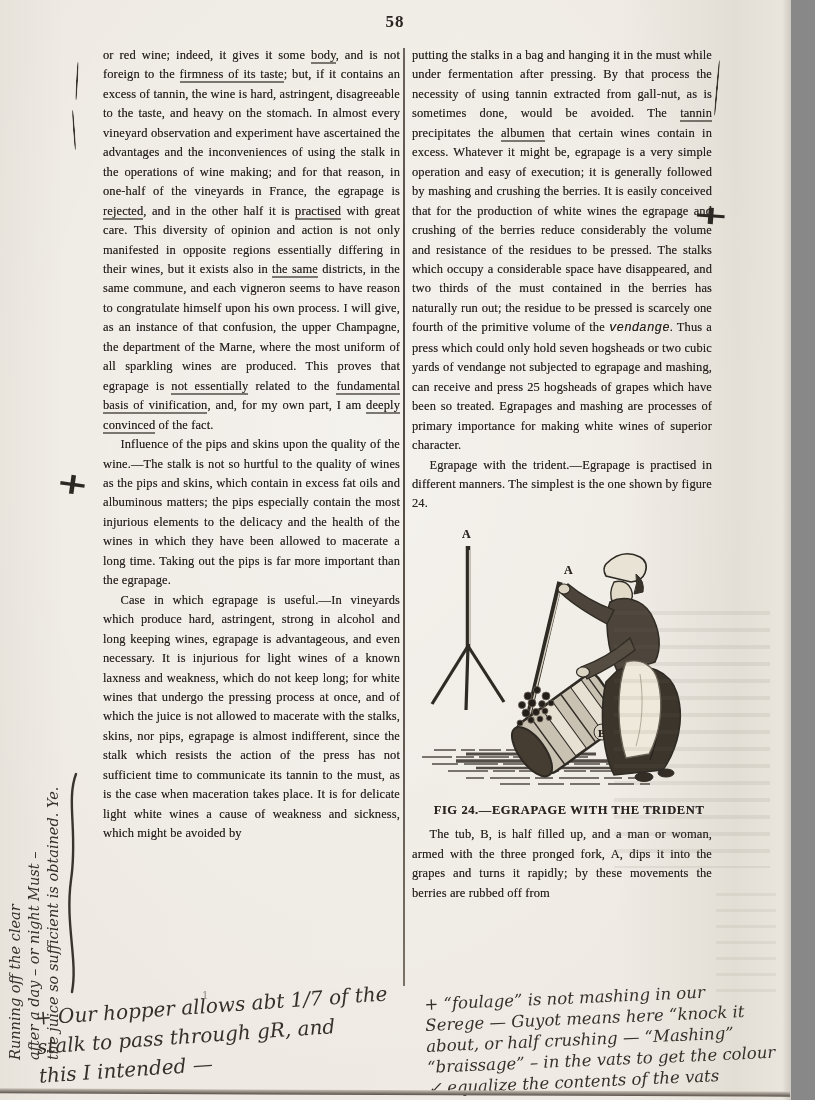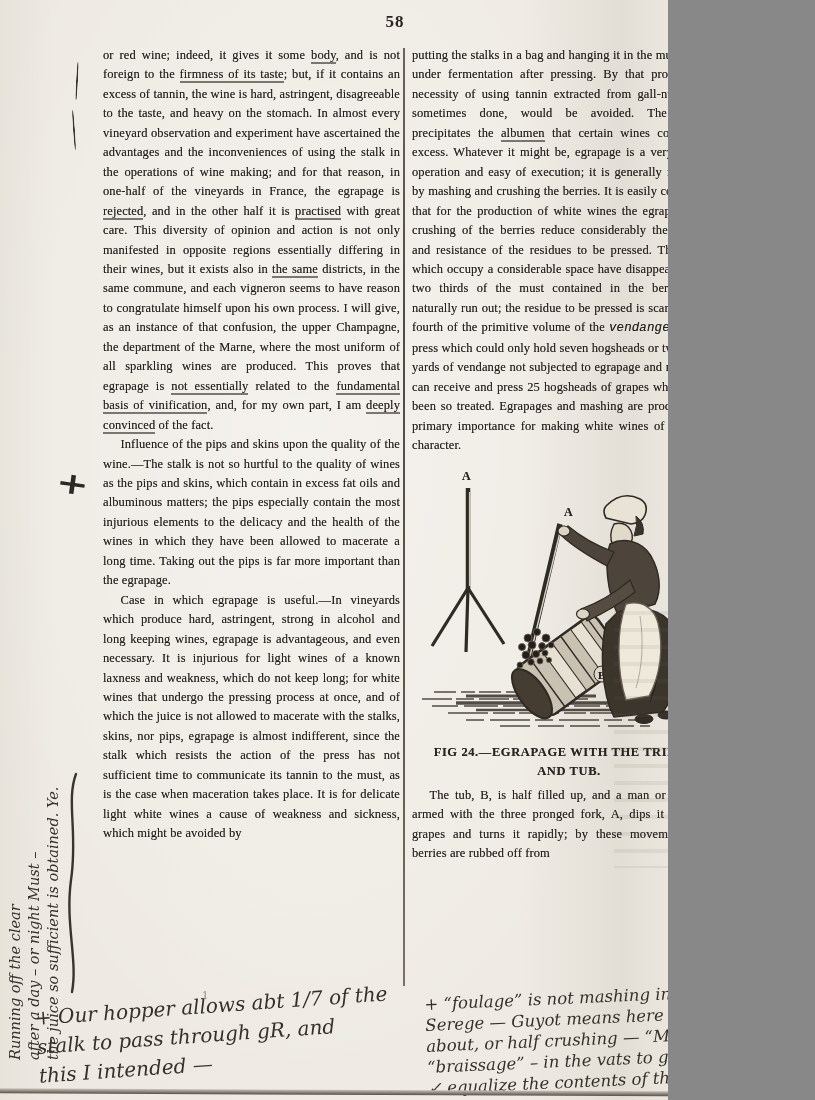--- a/index.html
+++ b/index.html
@@ -1,17 +1,17 @@
 <!DOCTYPE html>
 <html><head>
 <meta charset="utf-8">
 <style>
   html,body{margin:0;padding:0;background:#888;}
   .page{
-    position:relative;width:668px;height:1100px;overflow:hidden;
+    position:relative;width:791px;height:1100px;overflow:hidden;
     background:
       radial-gradient(ellipse at 45% 40%, rgba(255,255,255,.35), rgba(0,0,0,0) 70%),
       linear-gradient(90deg, #e7e3db 0%, #eeeae3 8%, #efebe4 78%, #e3ded5 93%, #eae6de 100%),
       #ece8e1;
     font-family:"Liberation Serif","DejaVu Serif",serif;
     color:#241f1b;
   }
   
   .pagenum{position:absolute;top:12px;left:0;width:790px;text-align:center;
     font-size:17px;font-weight:bold;letter-spacing:1px;color:#2a2522;}
@@ -79,20 +79,21 @@
   <div class="colrule"></div>
 
   <div class="col col-left">
     <p class="para first"><span>or red wine; indeed, it gives it some </span><span class="u-hand">body</span><span>, and is not foreign to the </span><span class="u-hand">firmness of its taste</span><span>; but, if it contains an excess of tannin, the wine is hard, astringent, disagreeable to the taste, and heavy on the stomach.  In almost every vineyard observation and experiment have ascertained the advantages and the inconveniences of using the stalk in the operations of wine making; and for that reason, in one-half of the vineyards in France, the egrapage is </span><span class="u-hand">rejected</span><span>, and in the other half it is </span><span class="u-hand">practised</span><span> with great care.  This diversity of opinion and action is not only manifested in opposite regions essentially differing in their wines, but it exists also in </span><span class="u-hand">the same</span><span> districts, in the same commune, and each vigneron seems to have reason to congratulate himself upon his own process.  I will give, as an instance of that confusion, the upper Champagne, the department of the Marne, where the most uniform of all sparkling wines are produced.  This proves that egrapage is </span><span class="u-hand">not essentially</span><span> related to the </span><span class="u-hand">fundamental basis of vinification</span><span>, and, for my own part, I am </span><span class="u-hand">deeply convinced</span><span> of the fact.</span></p>
     <p class="para"><span>Influence of the pips and skins upon the quality of the wine.—The stalk is not so hurtful to the quality of wines as the pips and skins, which contain in excess fat oils and albuminous matters; the pips especially contain the most injurious elements to the delicacy and the health of the wines in which they have been allowed to macerate a long time.  Taking out the pips is far more important than the egrapage.</span></p>
     <p class="para"><span>Case in which egrapage is useful.—In vineyards which produce hard, astringent, strong in alcohol and long keeping wines, egrapage is advantageous, and even necessary. It is injurious for light wines of a known laxness and weakness, which do not keep long; for white wines that undergo the pressing process at once, and of which the juice is not allowed to macerate with the stalks, skins, nor pips, egrapage is almost indifferent, since the stalk which resists the action of the press has not sufficient time to communicate its tannin to the must, as is the case when maceration takes place.  It is for delicate light white wines a cause of weakness and sickness, which might be avoided by</span></p>
   </div>
 
   <div class="col col-right">
     <p class="para first"><span>putting the stalks in a bag and hanging it in the must while under fermentation after pressing.  By that process the necessity of using tannin extracted from gall-nut, as is sometimes done, would be avoided. The </span><span class="u-hand">tannin</span><span> precipitates the </span><span class="u-hand">albumen</span><span> that certain wines contain in excess.  Whatever it might be, egrapage is a very simple operation and easy of execution; it is generally followed by mashing and crushing the berries.  It is easily conceived that for the production of white wines the egrapage and crushing of the berries reduce considerably the volume and resistance of the residues to be pressed. The stalks which occupy a considerable space have disappeared, and two thirds of the must contained in the berries has naturally run out; the residue to be pressed is scarcely one fourth of the primitive volume of the </span><span class="it">vendange</span><span>. Thus a press which could only hold seven hogsheads or two cubic yards of vendange not subjected to egrapage and mashing, can receive and press 25 hogsheads of grapes which have been so treated.  Egrapages and mashing are processes of primary importance for making white wines of superior character.</span></p>
+    <p class="para"><span>Egrapage with the trident.—Egrapage is practised in different manners.  The simplest is the one shown by figure 24.</span></p>
 
     <div class="figure-block">
       <svg viewBox="0 0 330 272" width="330" height="272">
 
         <g stroke="#37312a" stroke-width="1.5" opacity="0.85">
           <path d="M30,230 h116" stroke-dasharray="22 5 14 4" fill="none"></path>
           <path d="M18,237 h170" stroke-dasharray="30 4 18 5" fill="none"></path>
           <path d="M28,244 h200" stroke-dasharray="26 6 34 5" fill="none"></path>
           <path d="M44,251 h196" stroke-dasharray="40 5 22 4" fill="none"></path>
           <path d="M62,258 h180" stroke-dasharray="18 6 40 5" fill="none"></path>
@@ -159,21 +160,20 @@
           <path d="M214,150 C246,141 266,152 273,173 C281,199 274,228 259,250 L210,255 C197,230 196,186 202,162 Z" fill="#3c352c" stroke-width="1.5"></path>
           <path d="M252,160 C258,184 256,214 246,240" fill="none" stroke="#1f1b16" stroke-width="1"></path>
           <path d="M222,142 C238,138 250,146 254,161 C260,186 256,214 245,234 L222,238 C213,211 212,168 222,142 Z" fill="#efe9db" stroke="#6a6154" stroke-width="1.3"></path>
           <path d="M236,154 C240,180 238,206 232,226" fill="none" stroke="#b3aa99" stroke-width="1"></path>
           <ellipse cx="240" cy="257" rx="9" ry="4.5" fill="#332d26" stroke-width="1"></ellipse>
           <ellipse cx="262" cy="253" rx="8" ry="4" fill="#332d26" stroke-width="1"></ellipse>
         </g>
       </svg>
 
       <p class="fig-caption">FIG 24.—EGRAPAGE WITH THE TRIDENT</p>
-      <p class="fig-caption" style="margin-top:-4px">AND TUB.</p>
     </div>
 
     <p class="para"><span>The tub, B, is half filled up, and a man or woman, armed with the three pronged fork, A, dips it into the grapes and turns it rapidly; by these movements the berries are rubbed off from</span></p>
   </div>
 
   <div class="pen-stroke stroke-tl1"></div>
   <div class="pen-stroke stroke-tl2"></div>
   <div class="pen-stroke stroke-tr1"></div>
 
   <div class="plus-mark plus-left hand">+</div>

